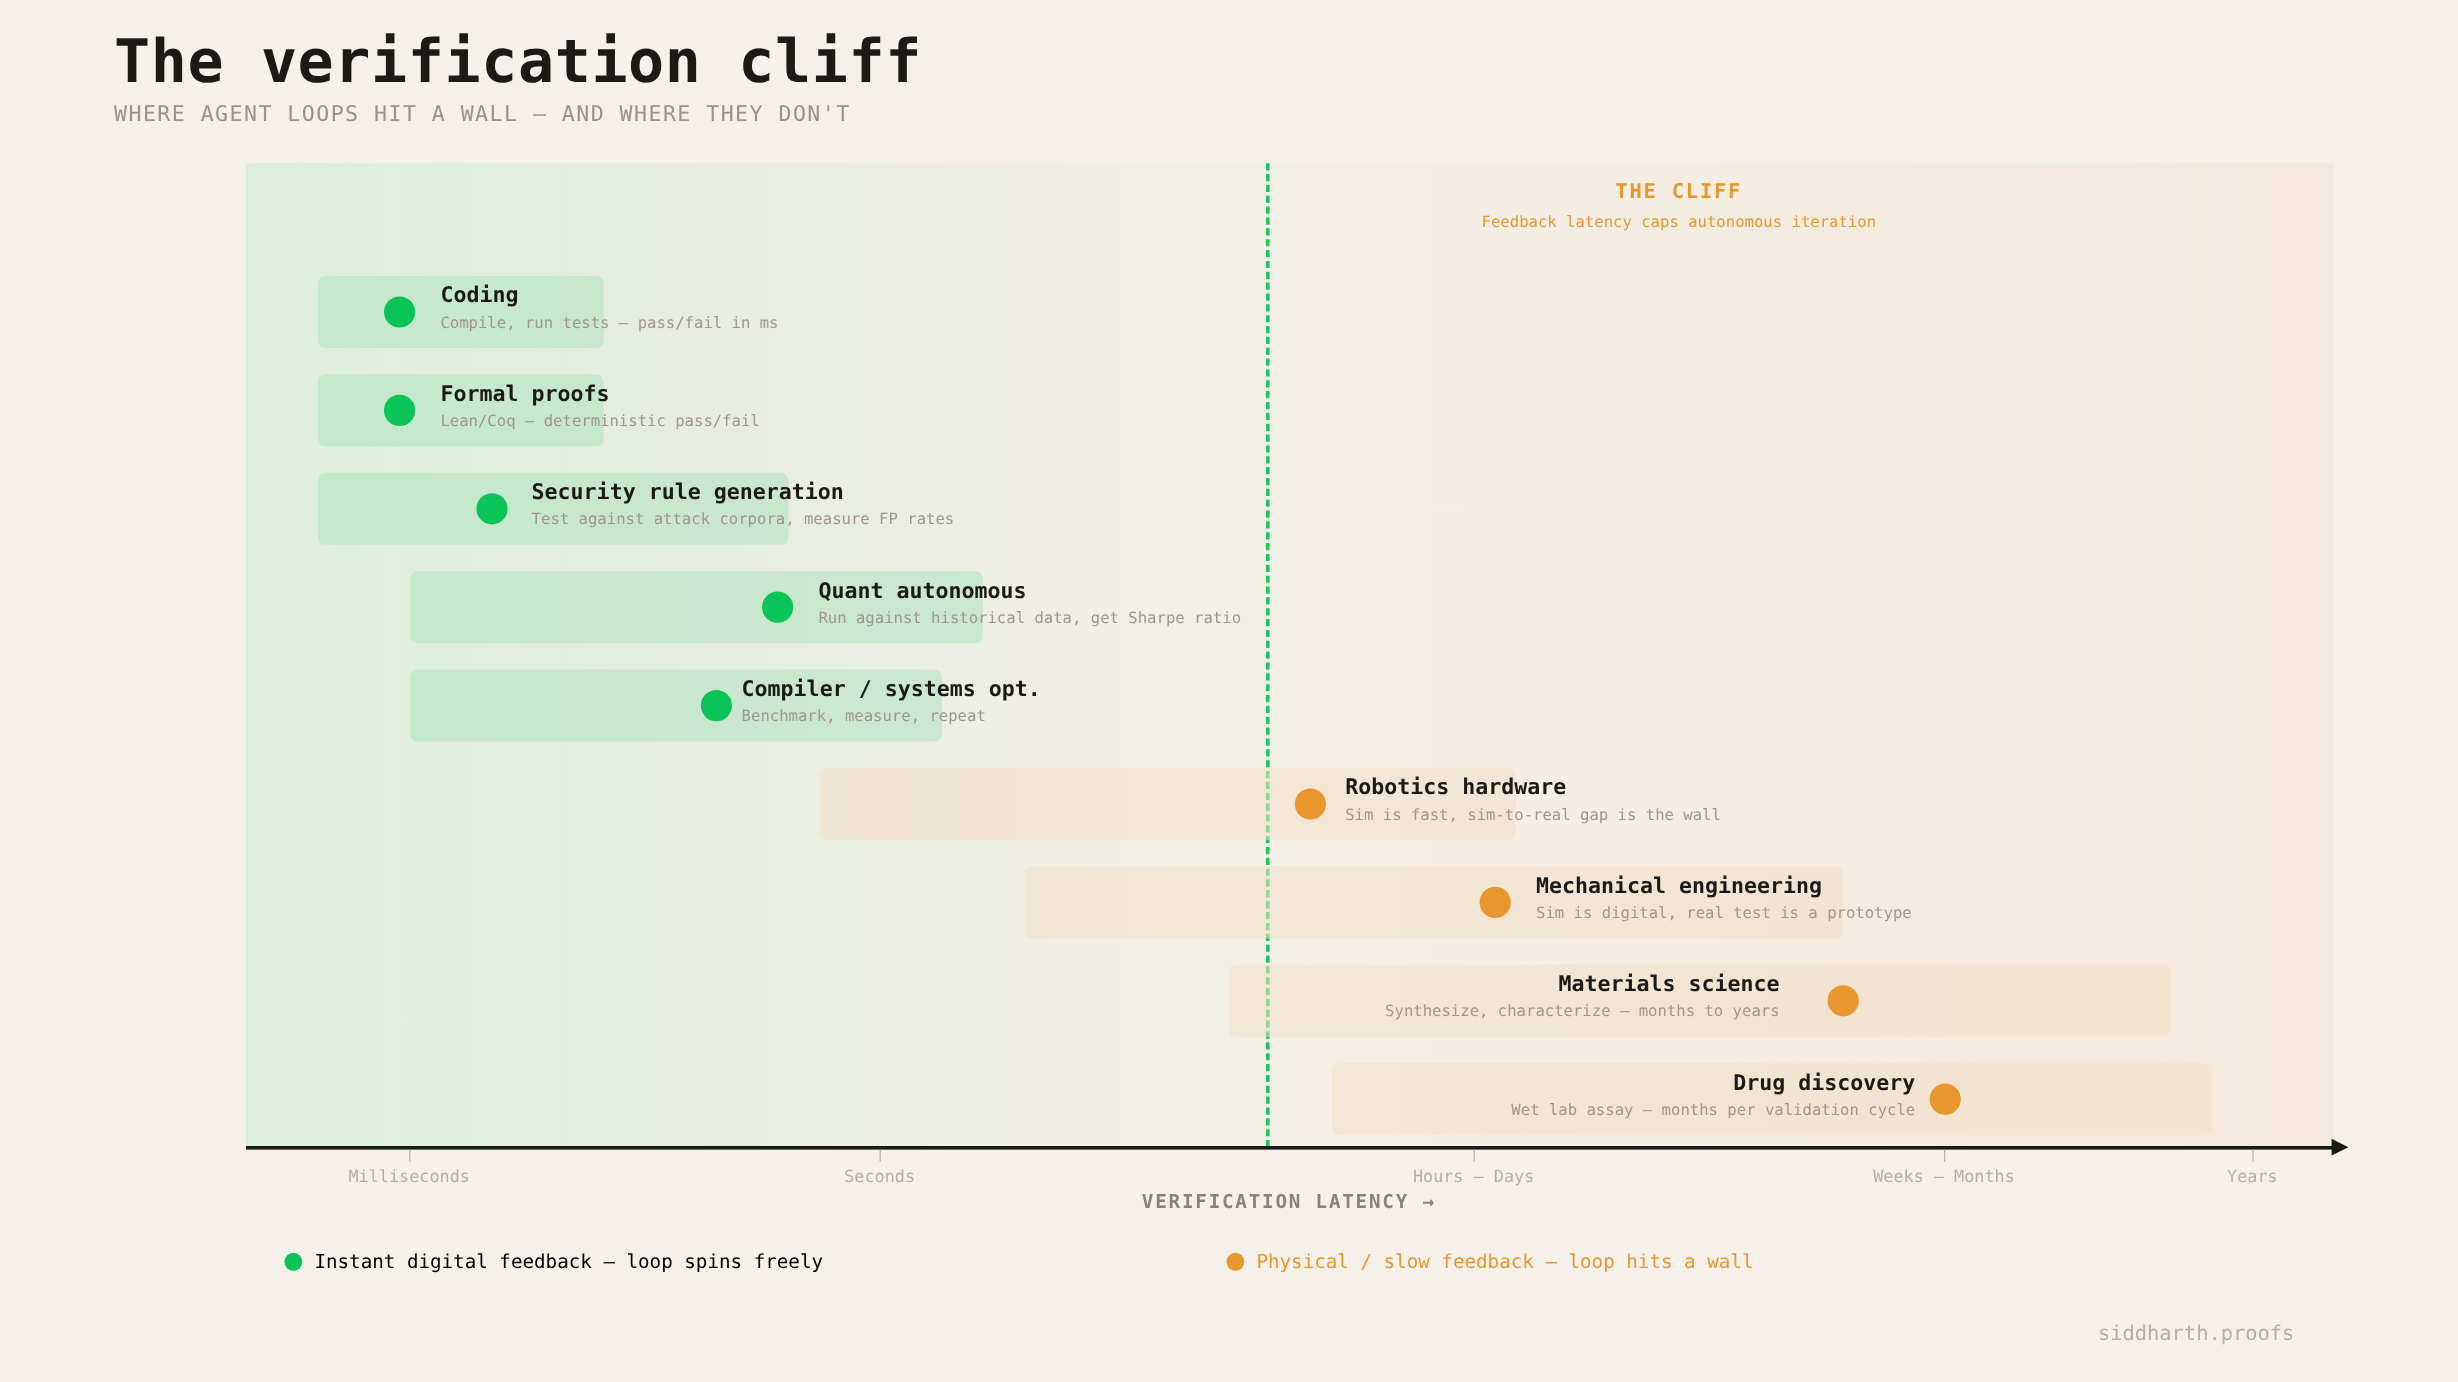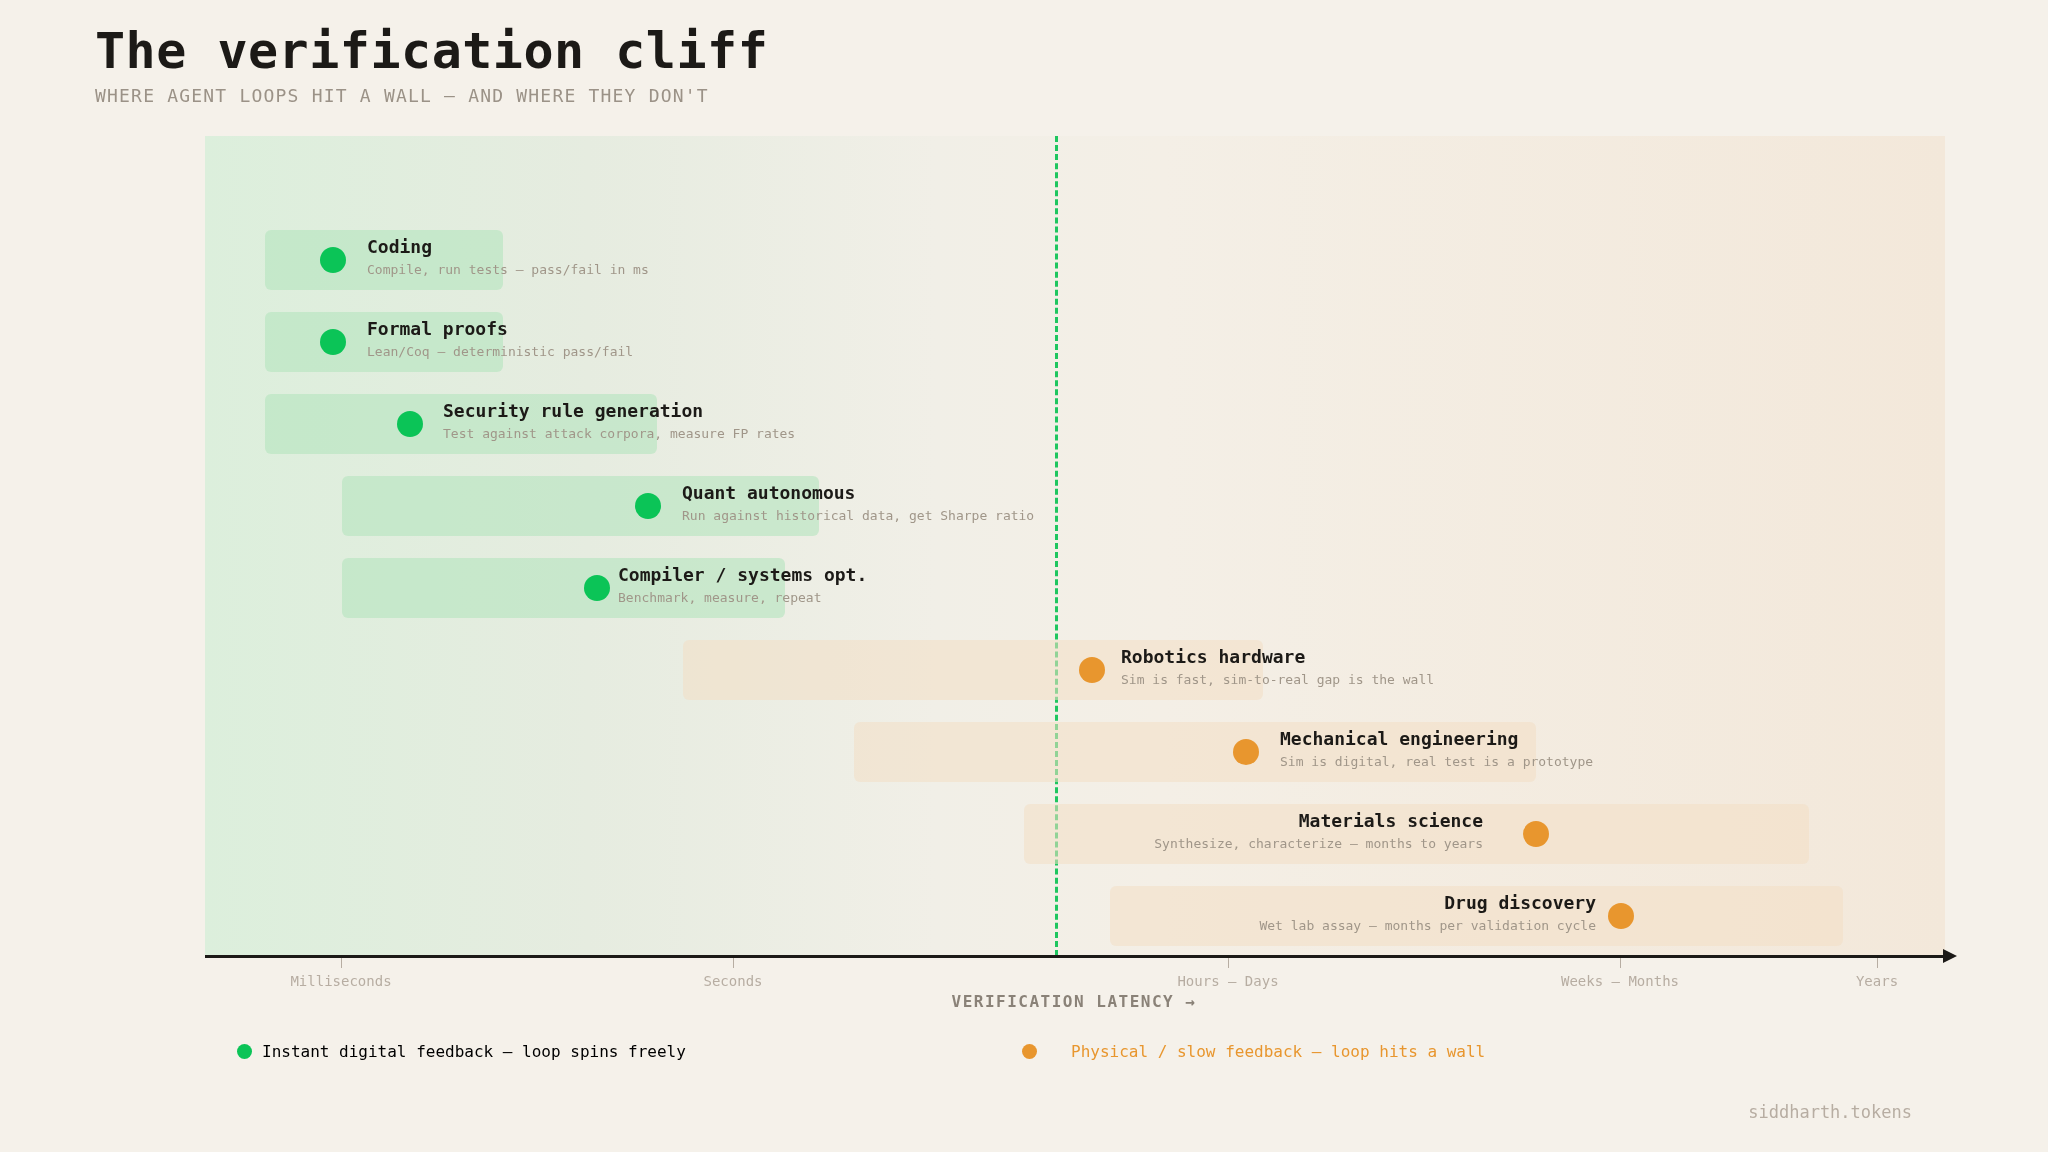--- a/index.html
+++ b/index.html
@@ -62,20 +62,24 @@
     position: absolute; right: 136px; top: 1102px; font-size: 17px; color: #b7ada2;
   }
 </style>
 </head>
 <body>
 
 <div class="title">The verification cliff</div>
 <div class="subtitle">WHERE AGENT LOOPS HIT A WALL — AND WHERE THEY DON'T</div>
 
 <div class="plot" id="plot">
+  <div class="zone-head zone-orange" style="left:1194px; top:14px;">
+    <div class="zone-title">THE CLIFF</div>
+    <div class="zone-sub">Feedback latency caps autonomous iteration</div>
+  </div>
   <div class="divider"></div>
   <div id="rows">
       <div>
         <div class="bar green" style="left: 60px; top: 94px; width: 238px;"></div>
         <div class="dot green" style="left: 128px; top: 124px;"></div>
         <div class="label" style="left: 162px; top: 100px;">
           <div class="label-title">Coding</div>
           <div class="label-desc">Compile, run tests — pass/fail in ms</div>
         </div>
       </div>
@@ -160,19 +164,19 @@
     <div class="tick" style="left: 1877px;"></div>
     <div class="tick-label" style="left: 1877px;">Years</div>
   </div>
 <div class="axis-title">VERIFICATION LATENCY →</div>
 
 <div id="legend">
     <div class="legend-item" style="left: 237px; color: #000000;">
       <span class="legend-dot" style="background: rgb(11, 196, 87);"></span>
       <span>Instant digital feedback — loop spins freely</span>
     </div>
-    <div class="legend-item" style="left: 1022px; color: rgb(232, 150, 46); gap: 24px;">
+    <div class="legend-item" style="left: 1022px; color: rgb(232, 150, 46);">
       <span class="legend-dot" style="background: rgb(232, 150, 46);"></span>
       <span>Physical / slow feedback — loop hits a wall</span>
     </div>
   </div>
 
-<div class="footer">siddharth.tokens</div>
+<div class="footer">siddharth.proofs</div>
 
 </body></html>

